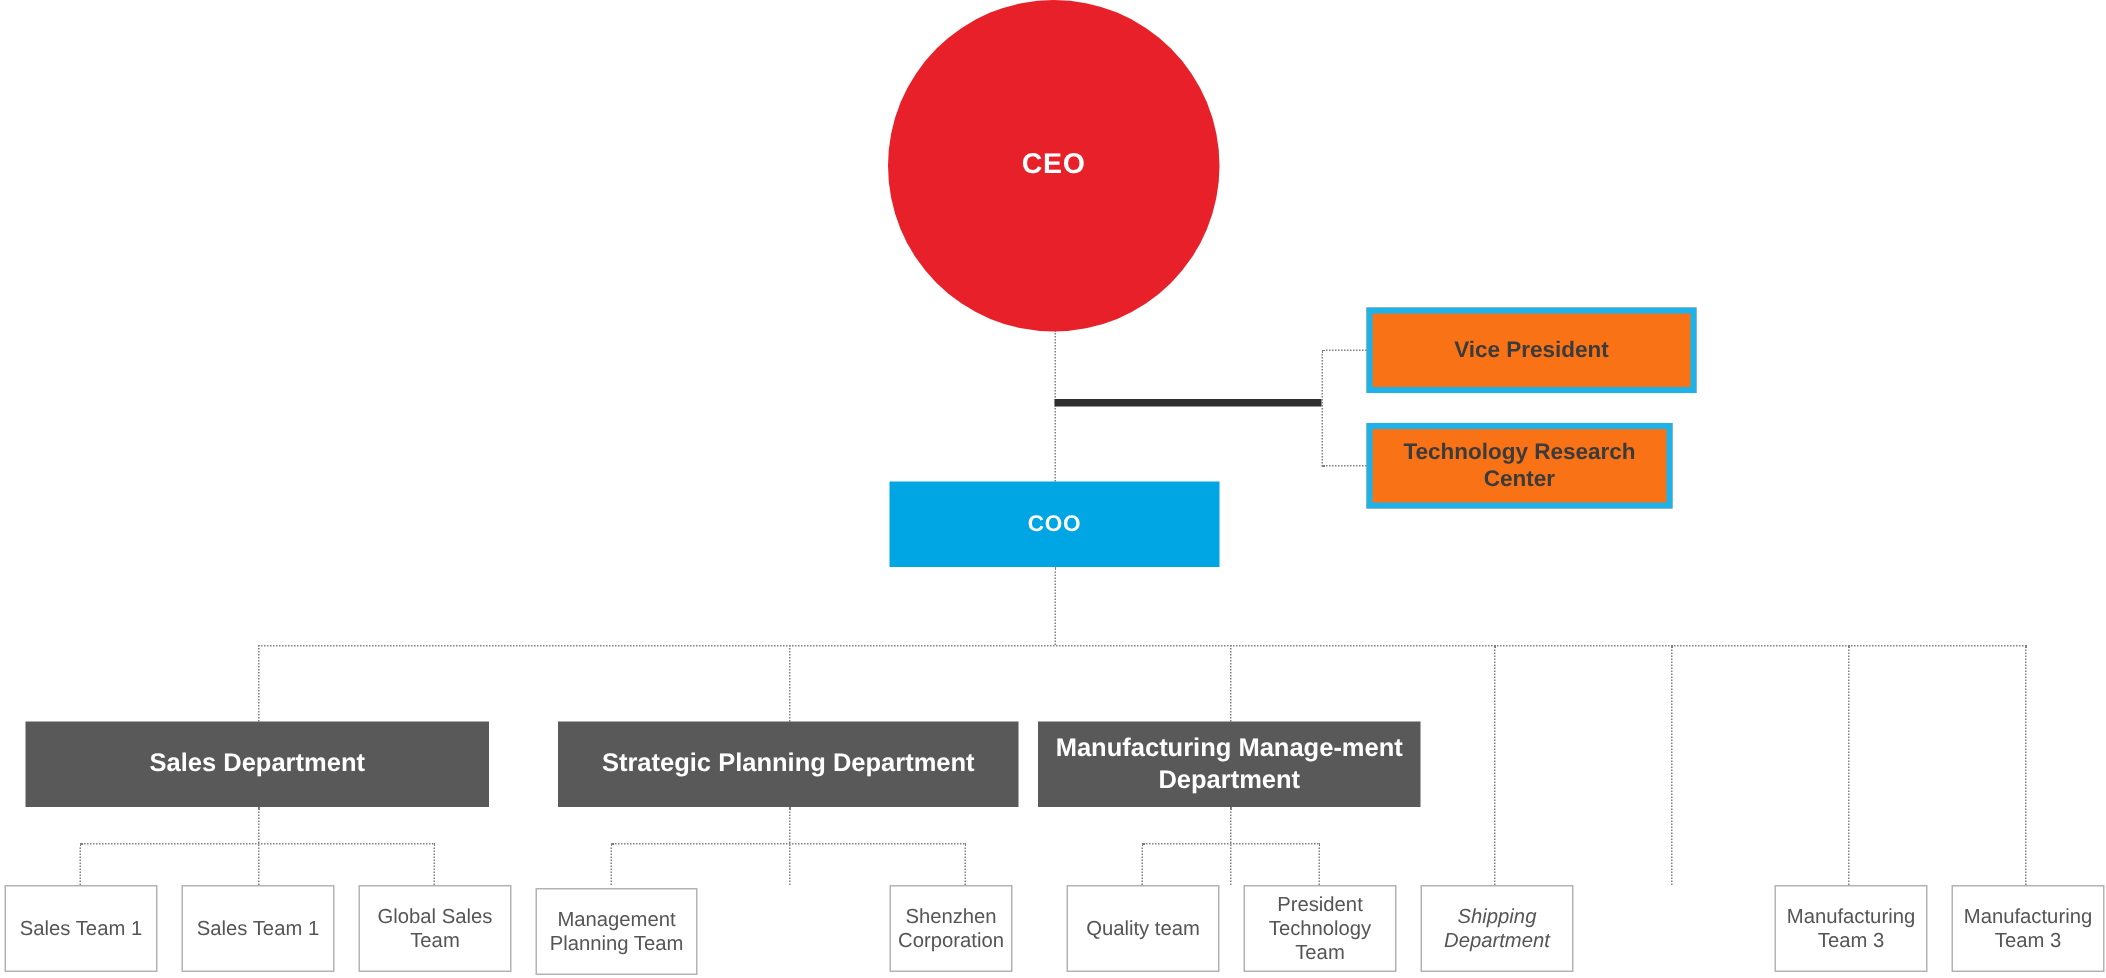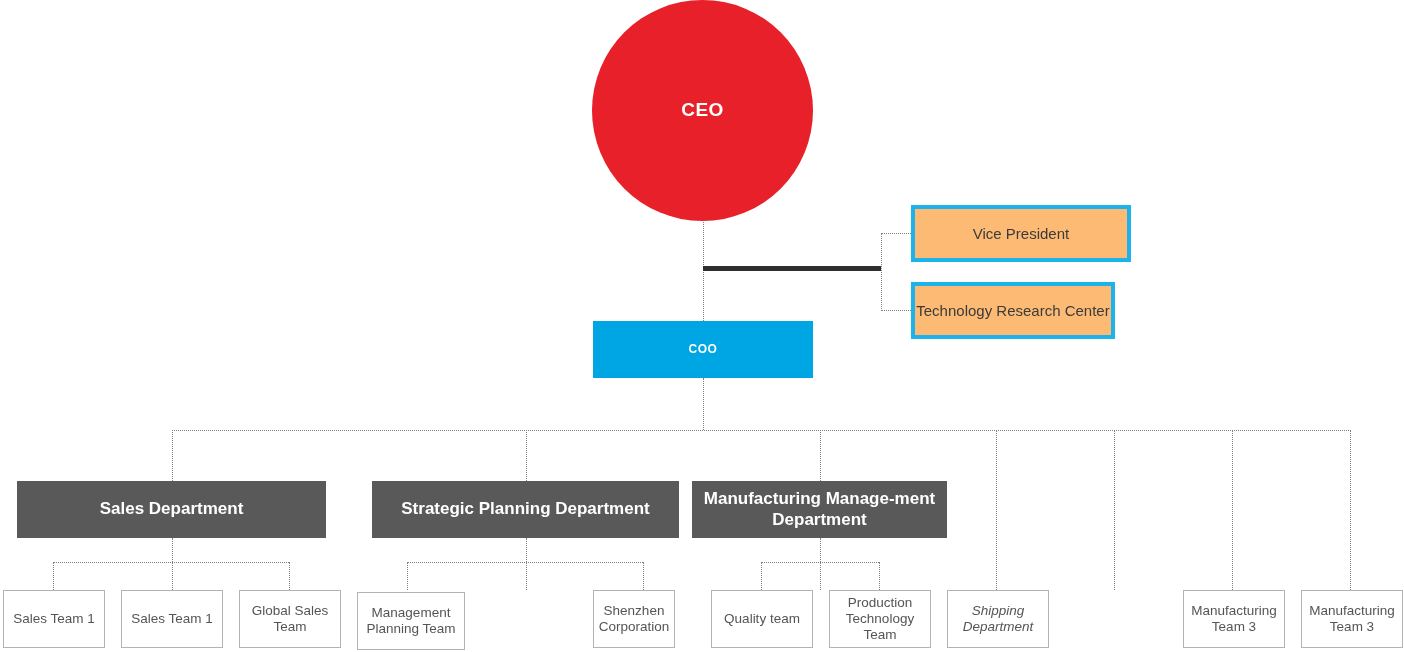--- a/index.html
+++ b/index.html
@@ -42,32 +42,32 @@
   }
 
   
   .coo-node {
     left: 593px;
     top: 321px;
     width: 220px;
     height: 57px;
     background: #00A5E3;
     color: #ffffff;
-    font-size: 12px;
+    font-size: 15px;
     font-weight: bold;
     letter-spacing: 0.5px;
   }
 
   
   .outline-node {
-    background: #fdba74;
+    background: #f97316;
     border: 4px solid #1BB3E9;
     color: #3B3B3B;
     font-size: 15px;
-    font-weight: normal;
+    font-weight: bold;
   }
   .vp-node   { left: 911px; top: 205px; width: 220px; height: 57px; }
   .trc-node  { left: 911px; top: 282px; width: 204px; height: 57px; }
 
   
   .dept-node {
     background: #595959;
     color: #ffffff;
     font-size: 17px;
     font-weight: bold;
@@ -166,21 +166,21 @@
 
   <div class="node team-node" style="left:239px; top:590px; width:102px;">Global Sales Team</div>
 
   <div class="node team-node" style="left:357px; top:592px; width:108px;">Management Planning Team</div>
 
 
   <div class="node team-node" style="left:593px; top:590px; width:82px;">Shenzhen Corporation</div>
 
   <div class="node team-node" style="left:711px; top:590px; width:102px;">Quality team</div>
 
-  <div class="node team-node" style="left:829px; top:590px; width:102px;">Production Technology Team</div>
+  <div class="node team-node" style="left:829px; top:590px; width:102px;">President Technology Team</div>
 
   <div class="node team-node" style="left:947px; top:590px; width:102px;font-style:italic;">Shipping Department</div>
 
 
   <div class="node team-node" style="left:1183px; top:590px; width:102px;">Manufacturing Team 3</div>
 
   <div class="node team-node" style="left:1301px; top:590px; width:102px;">Manufacturing Team 3</div>
 
 </div>
 

